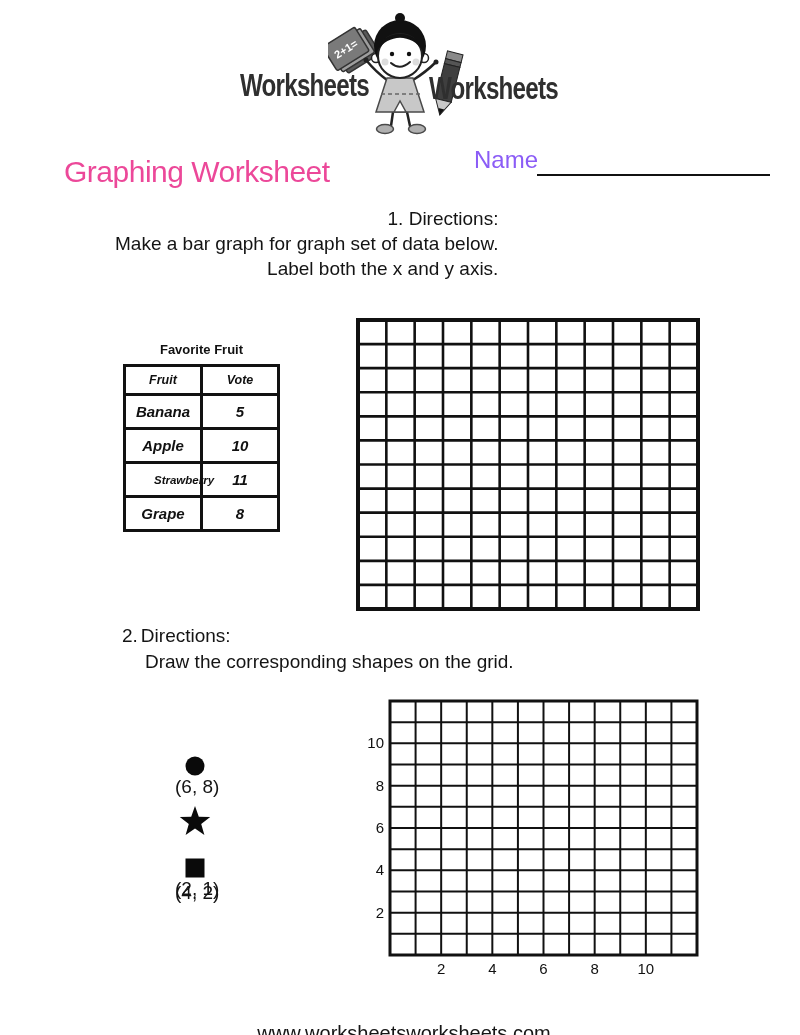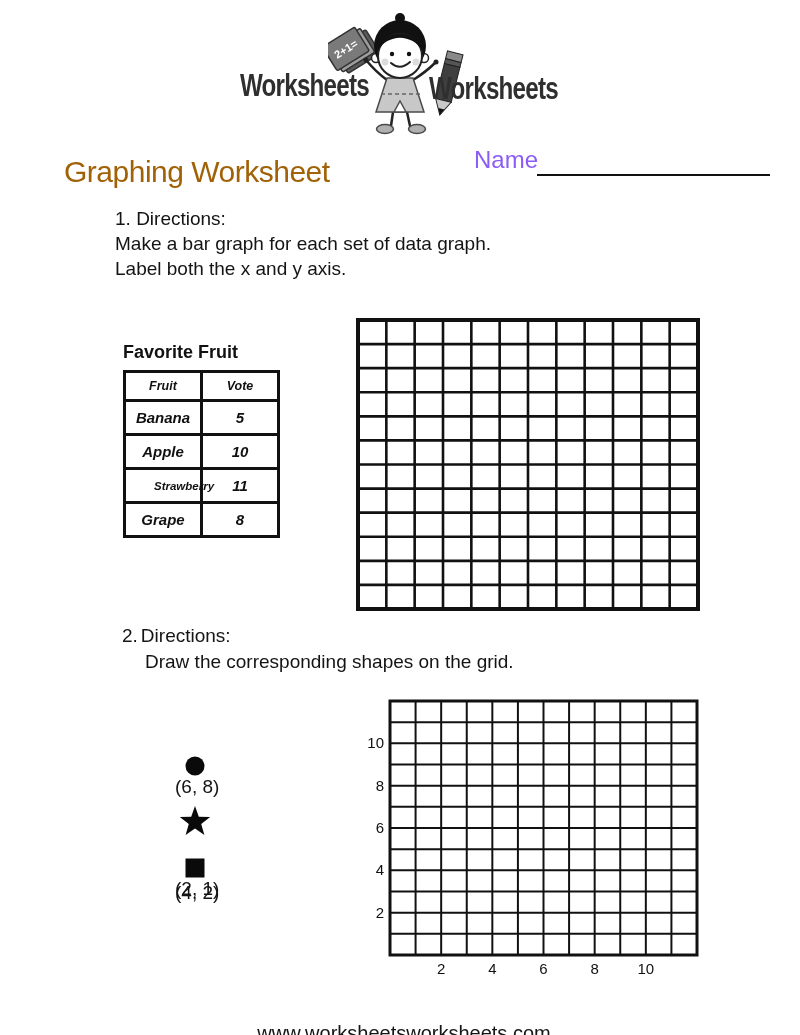--- a/index.html
+++ b/index.html
@@ -5,31 +5,31 @@
   html,body{margin:0;padding:0;background:#fff;}
   .page{position:relative;width:800px;height:1035px;background:#ffffff;overflow:hidden;
         font-family:"Liberation Sans", sans-serif;color:#161616;}
   .abs{position:absolute;}
 
   
   .logo-text{font-size:31px;font-weight:bold;color:#2f2f2f;letter-spacing:-1px;
              transform:scaleX(0.78);transform-origin:left top;white-space:nowrap;}
 
   
-  .page-title{font-size:30px;letter-spacing:-0.5px;color:#a16207;white-space:nowrap;}
+  .page-title{font-size:30px;letter-spacing:-0.5px;color:#ec4899;white-space:nowrap;}
   .name-label{font-size:24px;color:#8b5cf6;}
   .name-line{border-bottom:2px solid #111;height:1px;}
 
   
   .dir{font-size:19px;line-height:25px;color:#141414;white-space:nowrap;}
   .dir2-indent{margin-left:23px;}
   .dir2-num{margin-right:3px;}
 
   
-  .tbl-title{font-size:18px;font-weight:bold;text-align:left;margin-bottom:7px;color:#111;}
+  .tbl-title{font-size:13px;font-weight:bold;text-align:center;margin-bottom:7px;color:#111;}
   table.fruit{border-collapse:collapse;width:157px;table-layout:fixed;font-style:italic;}
   table.fruit th, table.fruit td{border:3px solid #111;text-align:center;vertical-align:middle;
       font-weight:bold;color:#111;padding:0;}
   table.fruit th{height:26px;font-size:12.5px;}
   table.fruit td{height:31px;font-size:15px;}
   table.fruit td.small{font-size:11.5px;padding-left:28px;}
 
   svg text{font-family:"Liberation Sans", sans-serif;}
 
   
@@ -88,24 +88,24 @@
       <circle cx="88" cy="60" r="3.5" fill="#dcdcdc"></circle>
     <path d="M63,61 Q72,69 82,60" fill="none" stroke="#222" stroke-width="2" stroke-linecap="round"></path>
   </svg>
 
   <div class="abs logo-text" style="left:429px;top:71px;">Worksheets</div>
 
   <div class="abs page-title" style="left:64px;top:155px;">Graphing Worksheet</div>
   <div class="abs name-label" style="left:474px;top:146px;">Name</div>
   <div class="abs name-line" style="left:537px;top:173px;width:233px;"></div>
 
-  <div class="abs dir" style="left:115px;top:206px;">
+  <div class="abs dir" style="left:115px;top:206px;text-align:right;">
     <div><span>1.</span>
       <span>Directions:</span></div>
-    <div>Make a bar graph for each set of data graph.</div>
+    <div>Make a bar graph for graph set of data below.</div>
     <div>Label both the x and y axis.</div>
   </div>
 
   <div class="abs" style="left:123px;top:342px;width:157px;">
     <div class="tbl-title">Favorite Fruit</div>
     <table class="fruit">
       <thead>
         <tr>
           <th>Fruit</th>
           <th>Vote</th>

